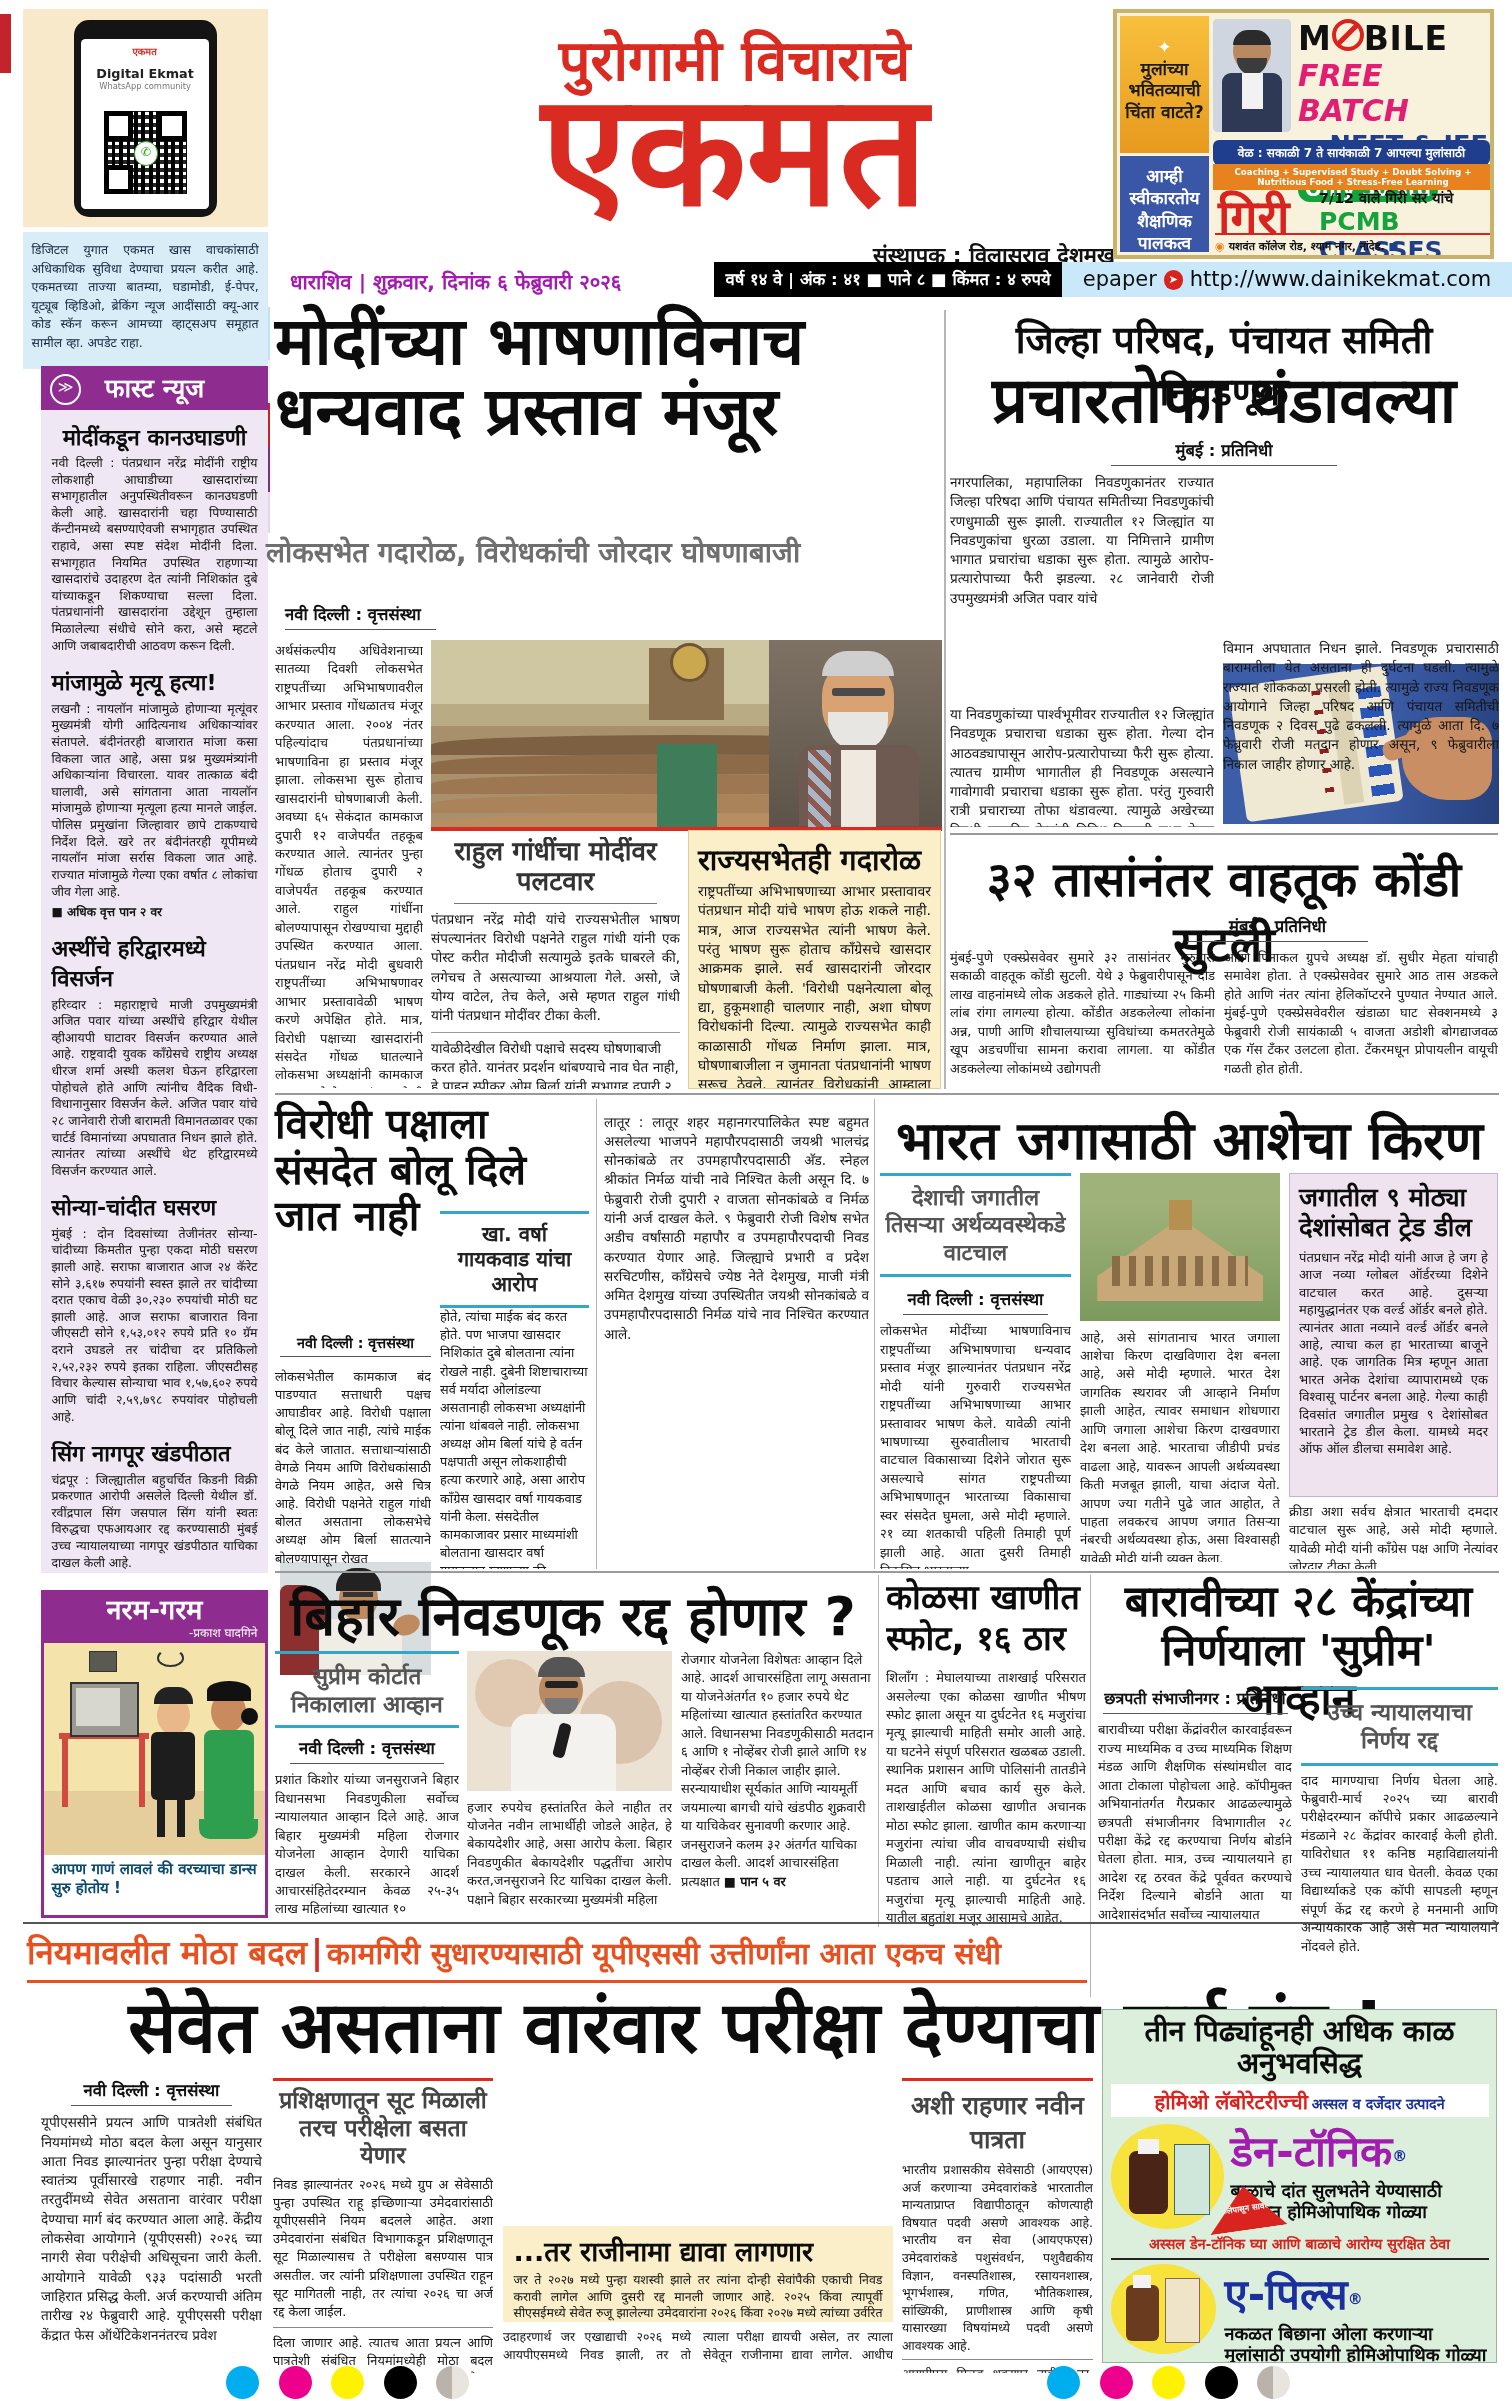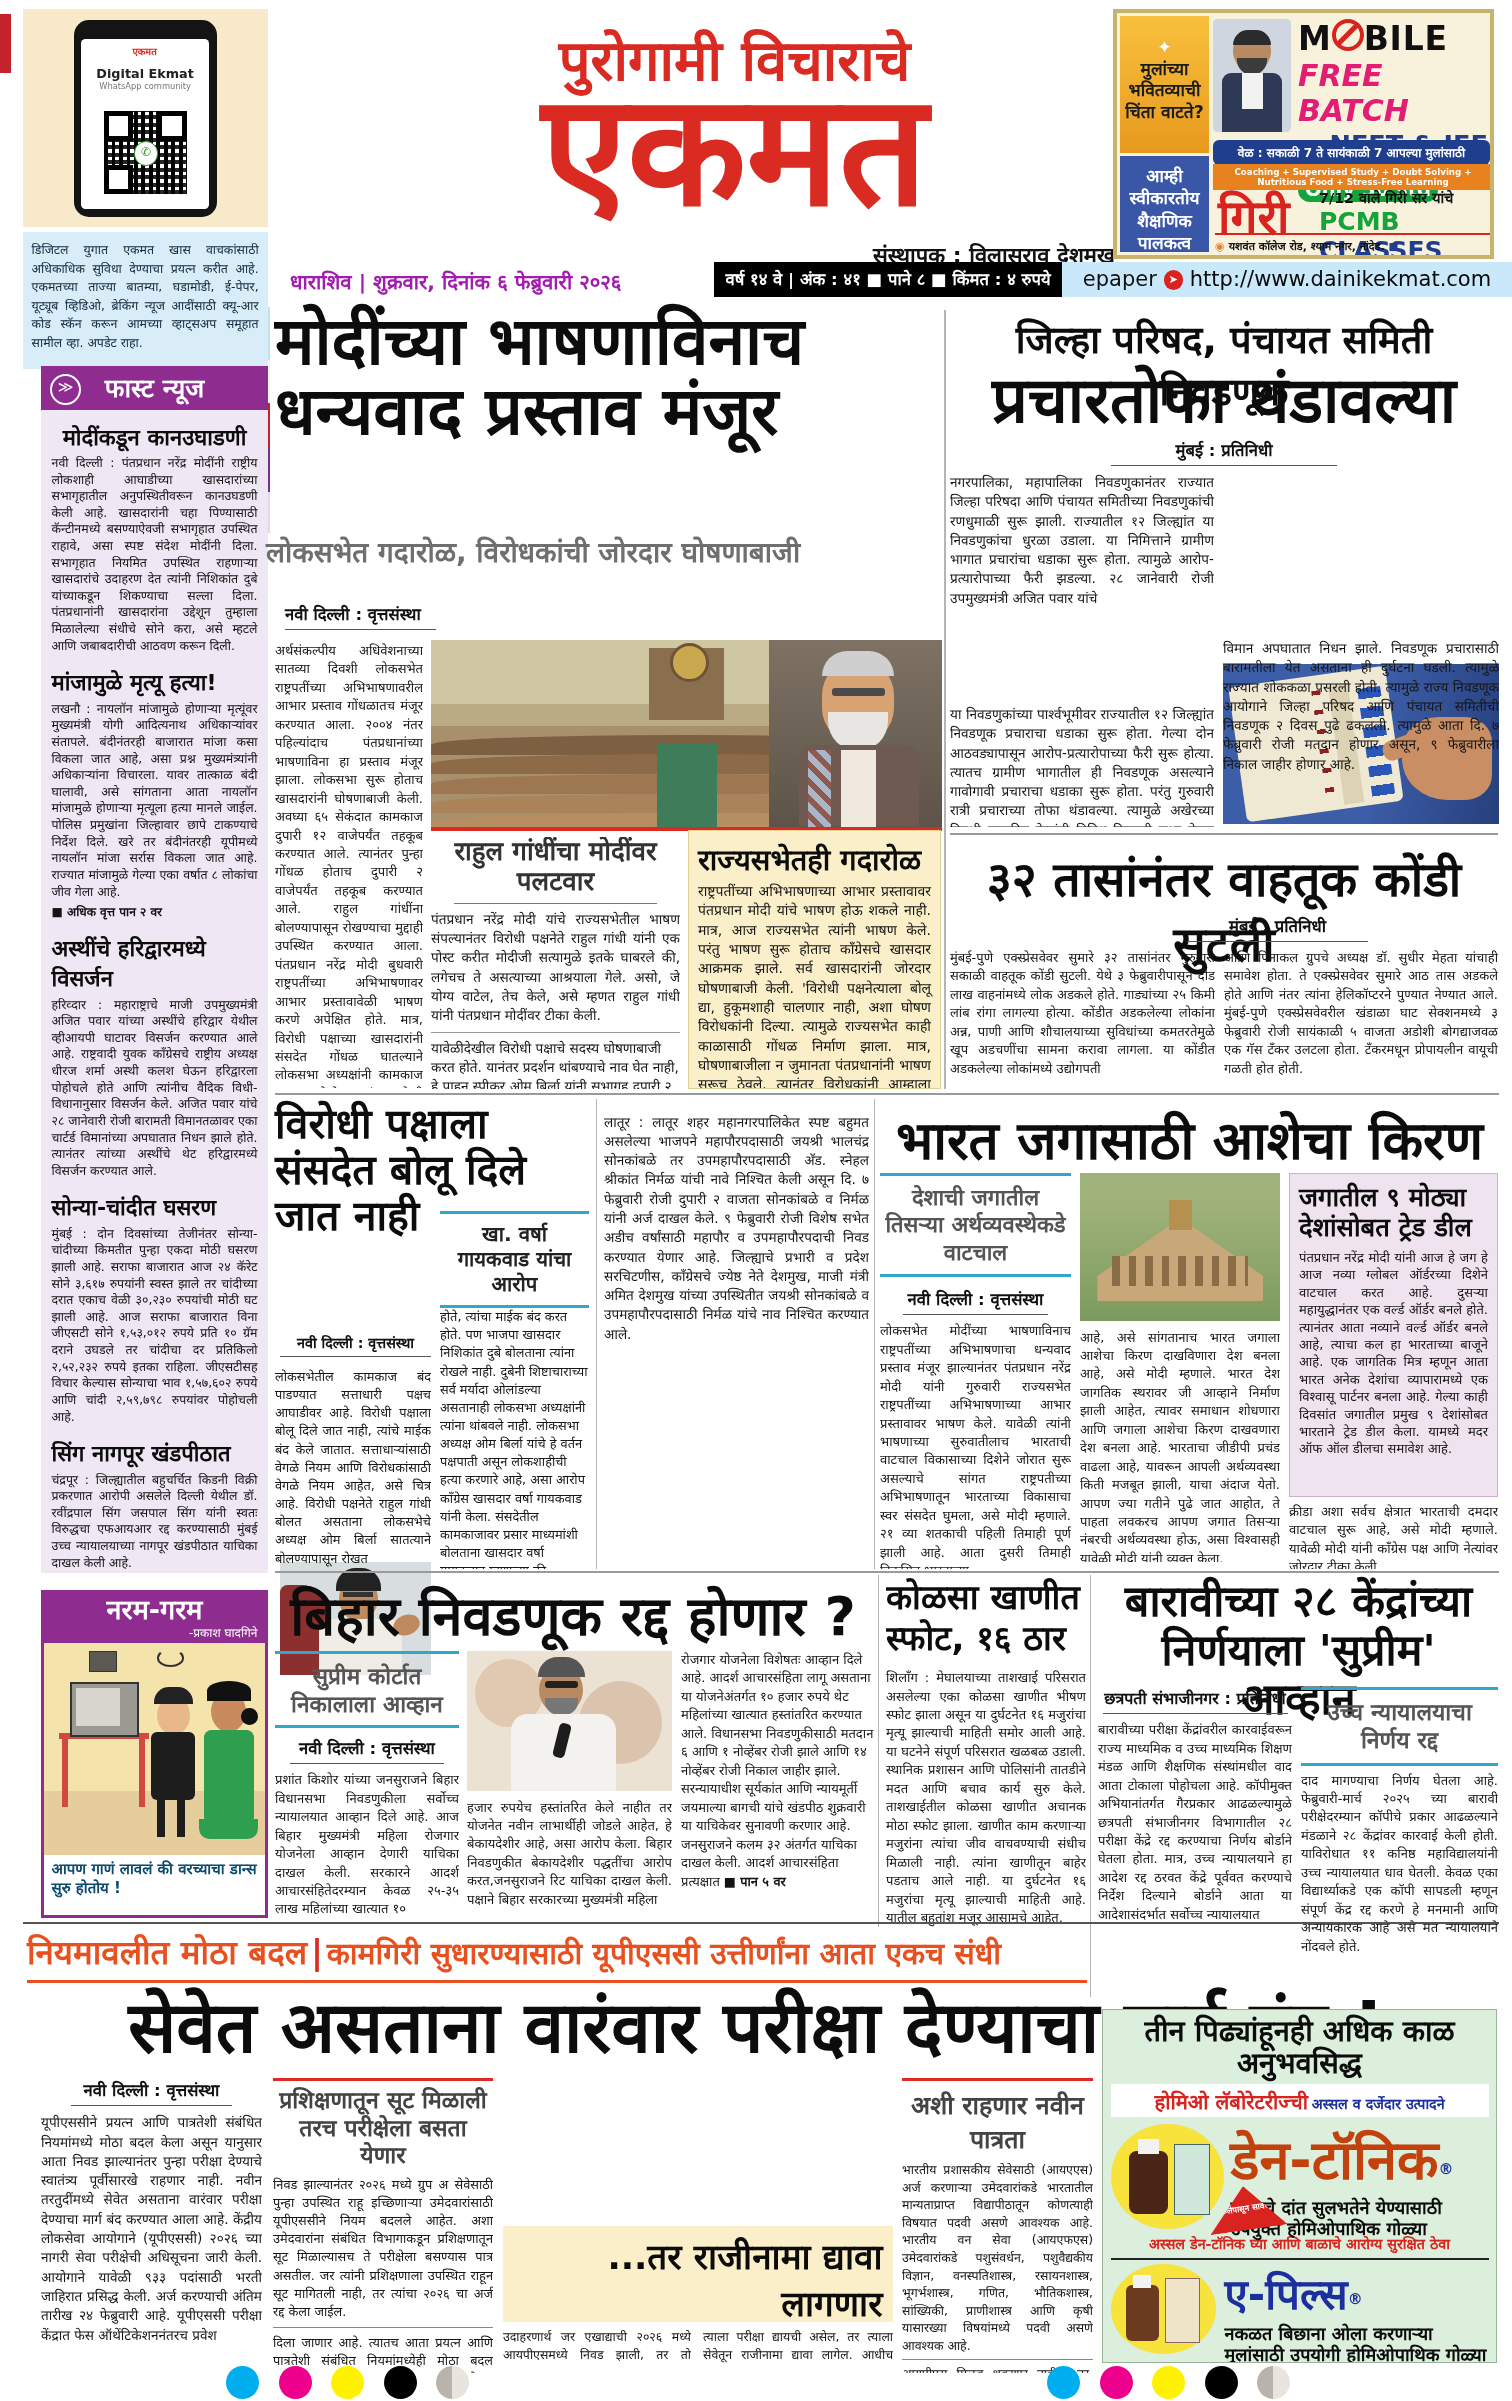--- a/index.html
+++ b/index.html
@@ -327,21 +327,21 @@
   <div class="dl center" style="margin:0 30px 7.5px;">नवी दिल्ली : वृत्तसंस्था</div>
   <div class="art-body" style="font-size:13.6px;height:241px;">यूपीएससीने प्रयत्न आणि पात्रतेशी संबंधित नियमांमध्ये मोठा बदल केला असून यानुसार आता निवड झाल्यानंतर पुन्हा परीक्षा देण्याचे स्वातंत्र्य पूर्वीसारखे राहणार नाही. नवीन तरतुदींमध्ये सेवेत असताना वारंवार परीक्षा देण्याचा मार्ग बंद करण्यात आला आहे. केंद्रीय लोकसेवा आयोगाने (यूपीएससी) २०२६ च्या नागरी सेवा परीक्षेची अधिसूचना जारी केली. आयोगाने यावेळी ९३३ पदांसाठी भरती जाहिरात प्रसिद्ध केली. अर्ज करण्याची अंतिम तारीख २४ फेब्रुवारी आहे. यूपीएससी परीक्षा केंद्रात फेस ऑथेंटिकेशननंतरच प्रवेश</div>
 </div>
 <div class="abs redtop" style="left:273px;top:2078px;width:220px;height:286px;overflow:hidden;">
   <div class="hd center" style="font-size:23px;color:#444;line-height:1.2;">प्रशिक्षणातून सूट मिळाली तरच परीक्षेला बसता येणार</div>
   <div class="art-body" style="font-size:12.8px;margin-top:6px;border-bottom:1.5px solid #888;padding-bottom:6px;">निवड झाल्यानंतर २०२६ मध्ये ग्रुप अ सेवेसाठी पुन्हा उपस्थित राहू इच्छिणाऱ्या उमेदवारांसाठी यूपीएससीने नियम बदलले आहेत. अशा उमेदवारांना संबंधित विभागाकडून प्रशिक्षणातून सूट मिळाल्यासच ते परीक्षेला बसण्यास पात्र असतील. जर त्यांनी प्रशिक्षणाला उपस्थित राहून सूट मागितली नाही, तर त्यांचा २०२६ चा अर्ज रद्द केला जाईल.</div>
   <div class="art-body" style="font-size:12.8px;margin-top:6px;">दिला जाणार आहे. त्यातच आता प्रयत्न आणि पात्रतेशी संबंधित नियमांमध्येही मोठा बदल करण्यात आला. त्यानुसार निवडलेल्या अधिकाऱ्याला एकदा कामगिरी सुधारण्याची संधी मिळेल.</div>
 </div>
 
 <div class="abs" style="left:503px;top:2226px;width:390px;height:96px;background:#FBEFC9;padding:6px 10.5px;box-sizing:border-box;overflow:hidden;">
-  <div class="hd" style="font-size:35px;text-align:right;">...तर राजीनामा द्यावा लागणार</div>
+  <div class="hd" style="font-size:27px;">...तर राजीनामा द्यावा लागणार</div>
   <div class="jt" style="font-size:12.4px;line-height:1.35;margin-top:3px;">जर ते २०२७ मध्ये पुन्हा यशस्वी झाले तर त्यांना दोन्ही सेवांपैकी एकाची निवड करावी लागेल आणि दुसरी रद्द मानली जाणार आहे. २०२५ किंवा त्यापूर्वी सीएसईमध्ये सेवेत रुजू झालेल्या उमेदवारांना २०२६ किंवा २०२७ मध्ये त्यांच्या उर्वरित प्रयत्नांचा वापर करण्यासाठी शेवटची संधी दिली जाते. जर उमेदवार २०२८ किंवा त्यानंतरच्या नागरी सेवा परीक्षेला बसू इच्छित असेल तर त्यांना त्यांच्या सध्याच्या पदावरून राजीनामा द्यावा लागेल.</div>
 </div>
 <div class="abs art-body" style="left:503px;top:2328px;width:188px;height:36px;font-size:12.4px;">उदाहरणार्थ जर एखाद्याची २०२६ मध्ये आयपीएसमध्ये निवड झाली, तर तो कामगिरी सुधारण्यासाठी २०२७ मध्ये परीक्षा देण्यास पात्र असेल. त्यानंतर जर</div>
 <div class="abs art-body" style="left:703px;top:2328px;width:190px;height:36px;font-size:12.4px;">त्याला परीक्षा द्यायची असेल, तर त्याला सेवेतून राजीनामा द्यावा लागेल. आधीच आयपीएसमध्ये निवडलेले किंवा नियुक्त उमेदवार सीएसई २०२६ पासून पुन्हा</div>
 
 <div class="abs redtop" style="left:902px;top:2078px;width:191px;height:286px;overflow:hidden;">
   <div class="hd center" style="font-size:25px;color:#444;">अशी राहणार नवीन पात्रता</div>
   <div class="art-body" style="font-size:12.4px;margin-top:6px;border-bottom:1.5px solid #888;padding-bottom:4.5px;">भारतीय प्रशासकीय सेवेसाठी (आयएएस) अर्ज करणाऱ्या उमेदवारांकडे भारतातील मान्यताप्राप्त विद्यापीठातून कोणत्याही विषयात पदवी असणे आवश्यक आहे. भारतीय वन सेवा (आयएफएस) उमेदवारांकडे पशुसंवर्धन, पशुवैद्यकीय विज्ञान, वनस्पतिशास्त्र, रसायनशास्त्र, भूगर्भशास्त्र, गणित, भौतिकशास्त्र, सांख्यिकी, प्राणीशास्त्र आणि कृषी यासारख्या विषयांमध्ये पदवी असणे आवश्यक आहे.</div>
   <div class="art-body" style="font-size:12.4px;margin-top:4.5px;">आयपीएस मिळवू शकणार नाहीत. तर, प्राथमिक परीक्षेनंतर पण मुख्य परीक्षेपूर्वी जर आयएएस किंवा आयएफएस बनले, तर मुख्य लिहिण्याची परवानगी मिळणार नाही, असा बदल करण्यात आला आहे.</div>
 </div>
@@ -352,21 +352,21 @@
     <span class="hd" style="color:#D8231F;font-size:20.3px;">होमिओ लॅबोरेटरीज्ची</span>
     <span class="hd" style="color:#1B2F9E;font-size:14.3px;">अस्सल व दर्जेदार उत्पादने</span>
   </div>
   <div style="position:relative;height:113px;margin-top:4.5px;">
     <div class="abs" style="left:0;top:3px;width:113px;height:105px;background:#F8E23C;border-radius:50%;">
       <div class="abs" style="left:18px;top:27px;width:39px;height:63px;background:#4a2417;border-radius:7.5px;"></div>
       <div class="abs" style="left:27px;top:15px;width:21px;height:15px;background:#f2f2f2;"></div>
       <div class="abs" style="left:63px;top:19.6px;width:36px;height:71px;background:#cfe6da;border:1.5px solid #466;box-sizing:border-box;"></div>
     </div>
     <div class="abs" style="left:120px;top:0;width:267px;">
-      <span class="hd" style="color:#c2410c;font-size:54px;">डेन-टॉनिक</span><sup class="hd" style="color:#1B2F9E;font-size:15px;">®</sup>
+      <span class="hd" style="color:#a21caf;font-size:42px;">डेन-टॉनिक</span><sup class="hd" style="color:#1B2F9E;font-size:15px;">®</sup>
       <div class="hd" style="font-size:18px;line-height:1.2;margin-top:1.5px;">बाळाचे दांत सुलभतेने येण्यासाठी उपयुक्त होमिओपाथिक गोळ्या</div>
     </div>
     <div class="abs center" style="left:96px;top:65px;width:78px;height:44px;background:#D8231F;color:#fff;font-weight:bold;font-size:11.3px;line-height:1.2;padding-top:7.5px;box-sizing:border-box;transform:rotate(-8deg);clip-path:polygon(50% 0,100% 100%,0 100%);padding-top:18px;font-size:8.3px;">नकलेपासून सावधान</div>
   </div>
   <div class="hd center" style="color:#D8231F;font-size:14.3px;">अस्सल डेन-टॉनिक घ्या आणि बाळाचे आरोग्य सुरक्षित ठेवा</div>
   <div style="border-top:2.3px solid #222;margin:4.5px 0;"></div>
   <div style="position:relative;height:96px;">
     <div class="abs" style="left:0;top:0;width:105px;height:90px;background:#F8E23C;border-radius:50%;">
       <div class="abs" style="left:15px;top:21px;width:33px;height:56px;background:#6b3b20;border-radius:6px;"></div>
       <div class="abs" style="left:22.6px;top:10.5px;width:18px;height:13.6px;background:#f2f2f2;"></div>

